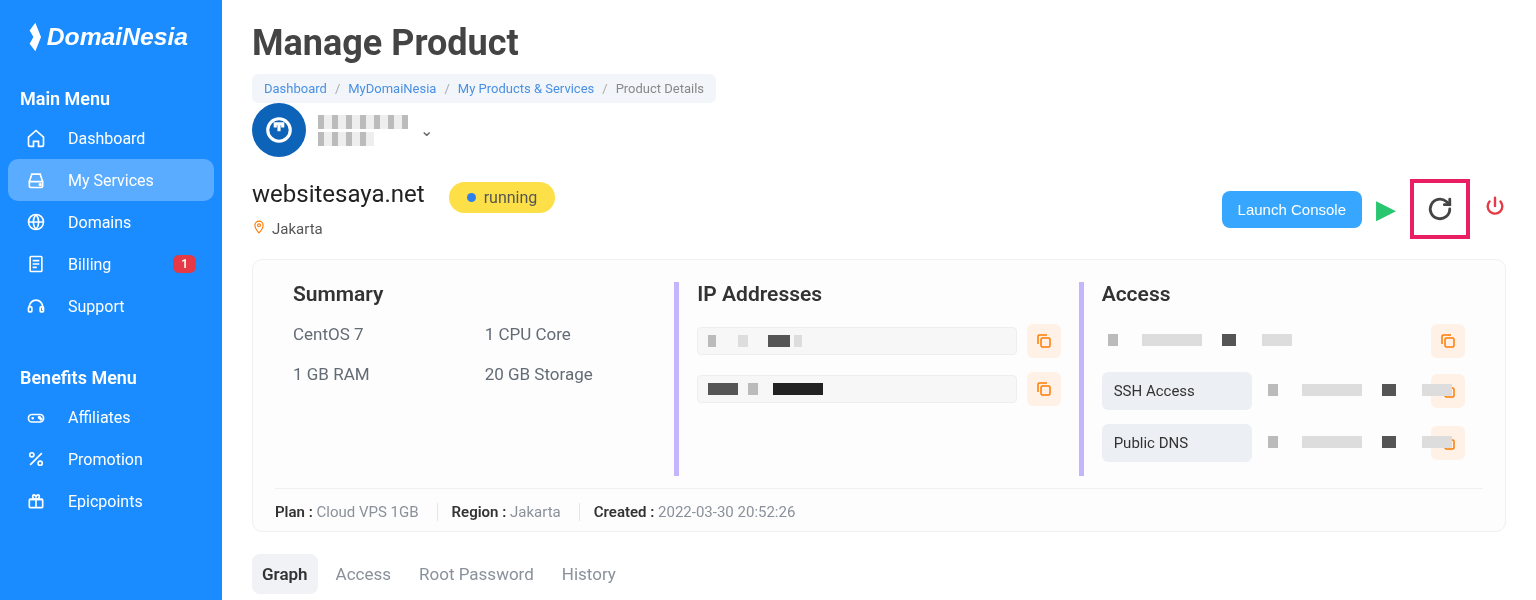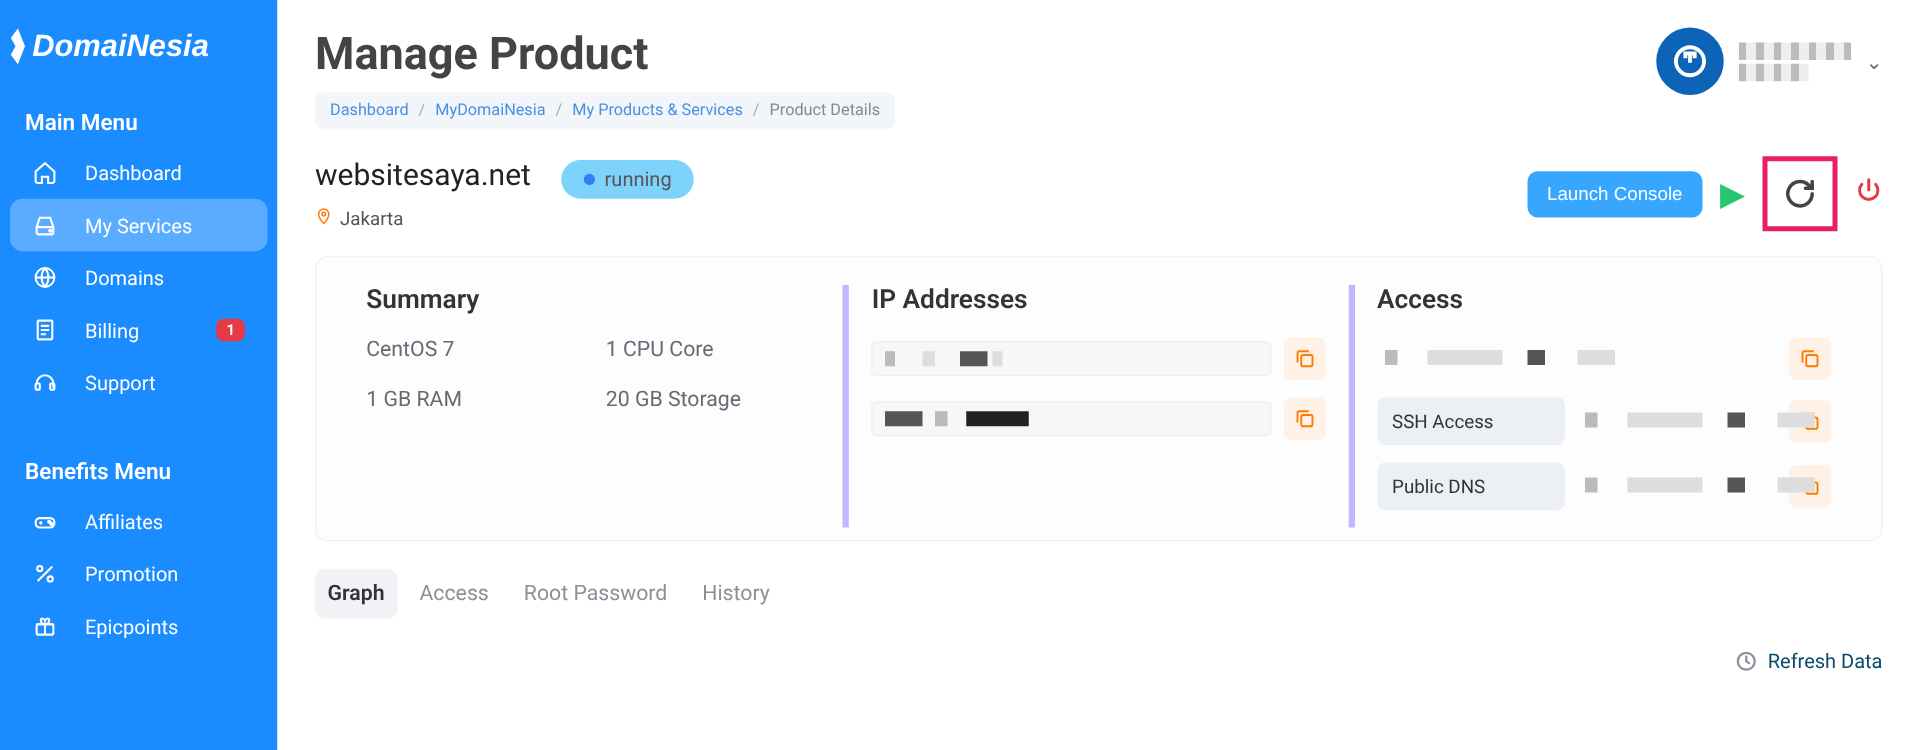--- a/index.html
+++ b/index.html
@@ -1,39 +1,39 @@
 <!DOCTYPE html>
 <html><head>
 <meta charset="utf-8">
 <style>
 * { box-sizing: border-box; margin: 0; padding: 0; }
 body { font-family: -apple-system, BlinkMacSystemFont, "Segoe UI", Roboto, sans-serif; background: #fff; color: #333; width: 1536px; height: 600px; overflow: hidden; display: flex; }
 .sidebar { width: 222px; background: #1a8cff; color: #fff; padding: 0; }
-.logo { padding: 20px 15px 15px 1px; }
+.logo { padding: 20px 15px 15px 22px; }
 .logo svg { width: 190px; }
 .side-section { padding: 15px 20px 8px 20px; font-weight: 600; font-size: 18px; }
 .side-items { list-style: none; padding: 0 8px; }
 .side-item { display: flex; align-items: center; padding: 11px 18px; font-size: 16px; cursor: pointer; border-radius: 10px; position: relative; }
 .side-item.active { background: rgba(255,255,255,0.28); }
 .side-item .ic { width: 22px; margin-right: 20px; display: inline-flex; }
 .badge-1 { position: absolute; right: 18px; background: #e63946; color: #fff; font-size: 12px; padding: 2px 8px; border-radius: 6px; font-weight: 600; }
 .main { flex: 1; padding: 22px 30px; background: #fff; overflow: auto; }
-.topbar { display: flex; justify-content: space-between; align-items: flex-start; }
+.topbar { display: flex; justify-content: space-between; align-items: flex-start; flex-direction: column; }
 .page-title { font-size: 36px; font-weight: 700; color: #444; }
 .breadcrumb { margin-top: 10px; background: #f2f6fb; padding: 7px 12px; border-radius: 6px; font-size: 13px; color: #888; display: flex; gap: 8px; align-items: center; }
 .breadcrumb a { color: #4a90e2; cursor: pointer; }
 .breadcrumb .sep { color: #aaa; }
 .user-area { display: flex; align-items: center; gap: 12px; }
 .avatar { width: 54px; height: 54px; border-radius: 50%; background: #0c63b7; display: flex; align-items: center; justify-content: center; }
 .avatar svg { width: 30px; height: 30px; }
 .user-text .blur { width: 90px; height: 14px; background: repeating-linear-gradient(90deg,#bbb 0 6px,#eee 6px 14px); margin: 3px 0; }
 .chev { color: #666; }
 .prod-bar { display: flex; justify-content: space-between; align-items: center; margin-top: 22px; }
 .prod-left .pname { font-size: 24px; font-weight: 400; color: #222; display: inline-block; }
-.status-pill { display: inline-flex; align-items: center; gap: 8px; background: #7dd3fc; padding: 6px 18px; border-radius: 18px; margin-left: 20px; color: #555; font-size: 16px; }
+.status-pill { display: inline-flex; align-items: center; gap: 8px; background: #fde047; padding: 6px 18px; border-radius: 18px; margin-left: 20px; color: #555; font-size: 16px; }
 .status-pill .dot { width: 9px; height: 9px; border-radius: 50%; background: #2f80ed; }
 .loc { margin-top: 6px; color: #555; font-size: 15px; display: flex; align-items: center; gap: 6px; }
 .loc .pin { color: #ff7b00; }
 .prod-actions { display: flex; align-items: center; gap: 14px; }
 .btn-console { background: #37a6ff; color: #fff; border: none; padding: 10px 16px; border-radius: 8px; font-size: 15px; cursor: pointer; }
 .play-ic { color: #28c76f; font-size: 26px; cursor: pointer; }
 .reload-btn { width: 60px; height: 60px; border: 4px solid #e91e63; display: flex; align-items: center; justify-content: center; font-size: 26px; color: #444; cursor: pointer; }
 .power-ic { color: #e63946; font-size: 24px; cursor: pointer; }
 .card { background: #fdfdfd; border: 1px solid #eef0f2; border-radius: 10px; margin-top: 20px; padding: 22px 22px 10px 22px; }
 .cols { display: flex; }
@@ -305,20 +305,25 @@
               <span class="copy-btn">
                 <svg width="18" height="18" viewBox="0 0 24 24" fill="none" stroke="#ff7b00" stroke-width="2">
                   <rect x="8" y="8" width="12" height="12" rx="2"></rect>
                   <path d="M4 16V6a2 2 0 012-2h10"></path>
                 </svg>
               </span>
             </div>
           </div>
       </div>
     </div>
+    <div class="meta-bar">
+      <span class="seg"><span class="k">Plan :</span> <span class="v">Cloud VPS 1GB</span></span>
+      <span class="seg"><span class="k">Region :</span> <span class="v">Jakarta</span></span>
+      <span class="seg"><span class="k">Created :</span> <span class="v">2022-03-30 20:52:26</span></span>
+    </div>
   </div>
 
   <div class="tabs">
       <div class="tab active">Graph</div>
       <div class="tab">Access</div>
       <div class="tab">Root Password</div>
       <div class="tab">History</div>
     </div>
   <div class="refresh">
     <svg width="18" height="18" viewBox="0 0 24 24" fill="none" stroke="#8a919a" stroke-width="2.4" stroke-linecap="round">

